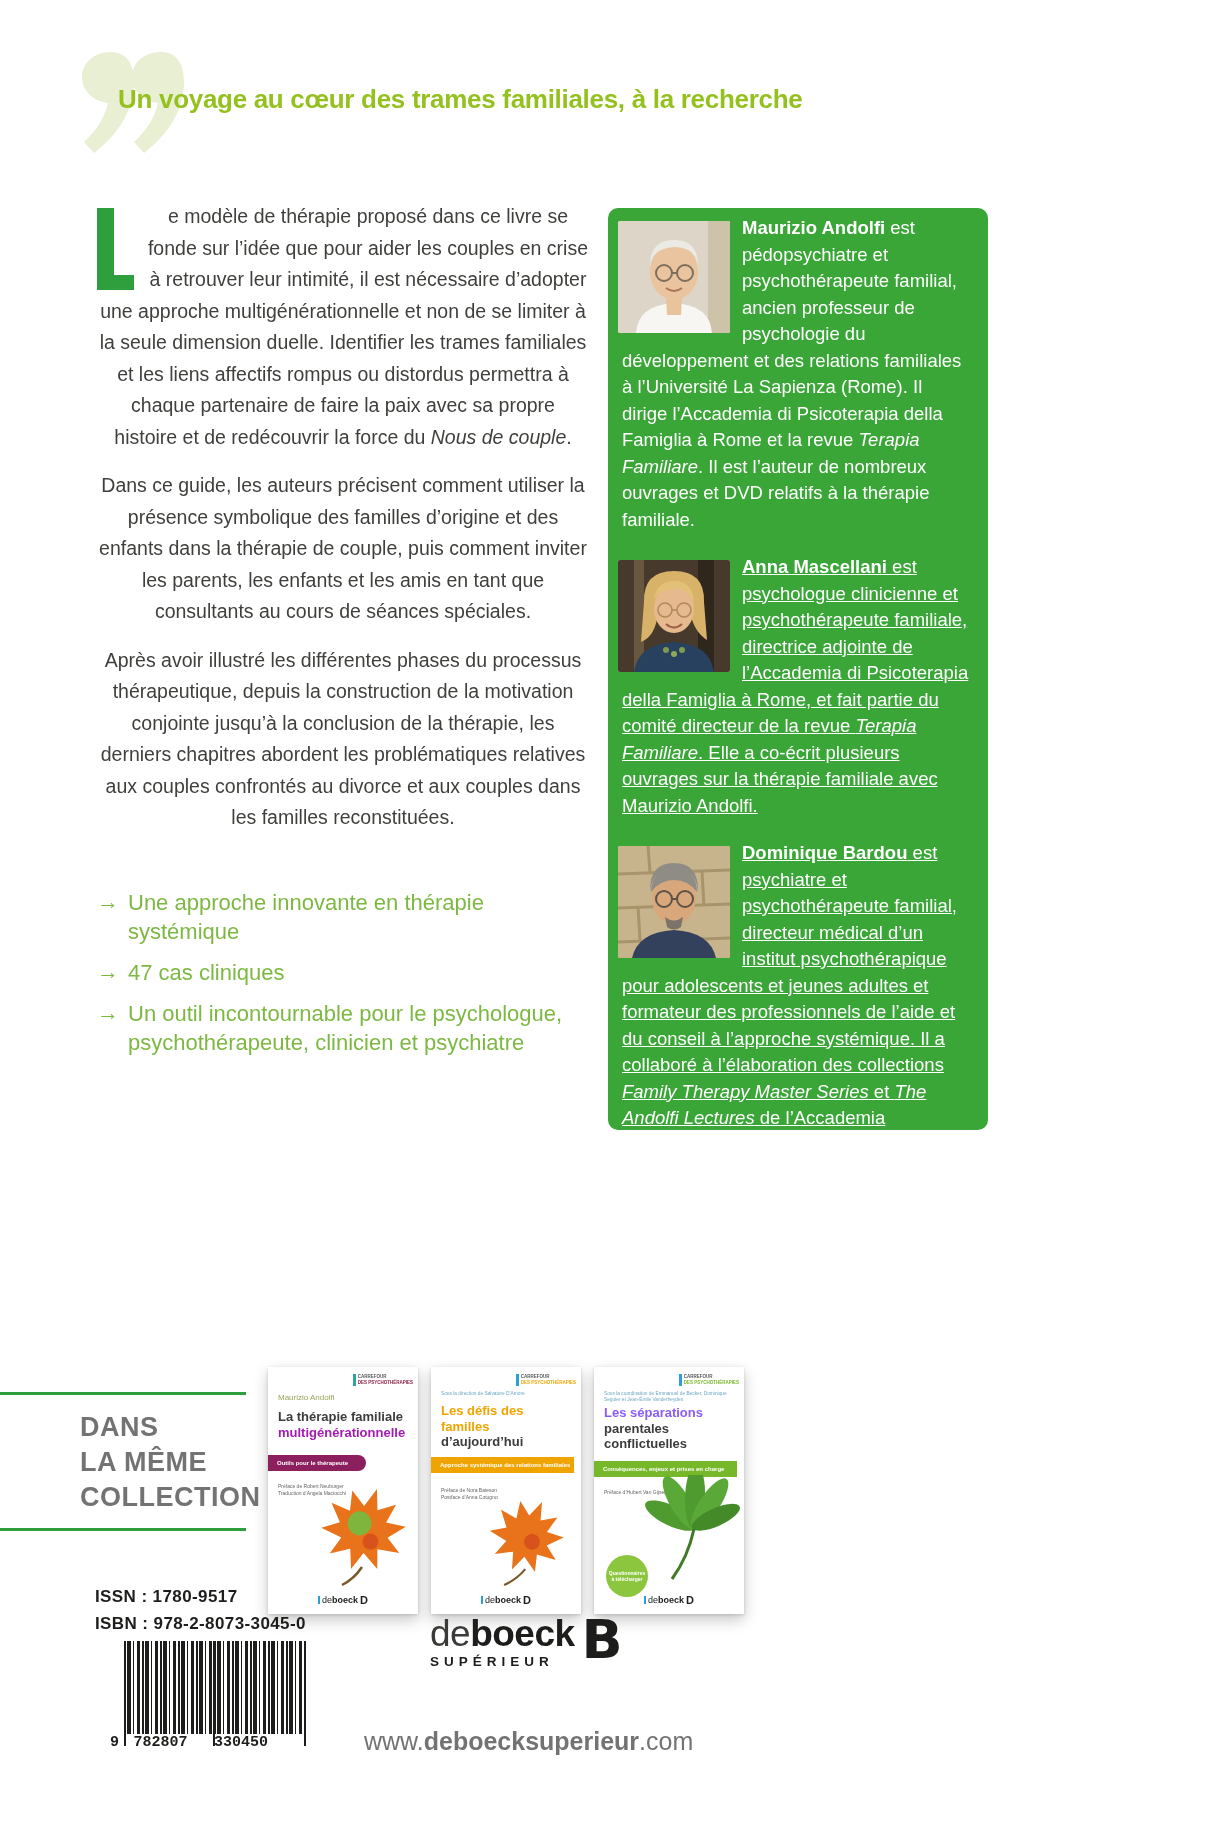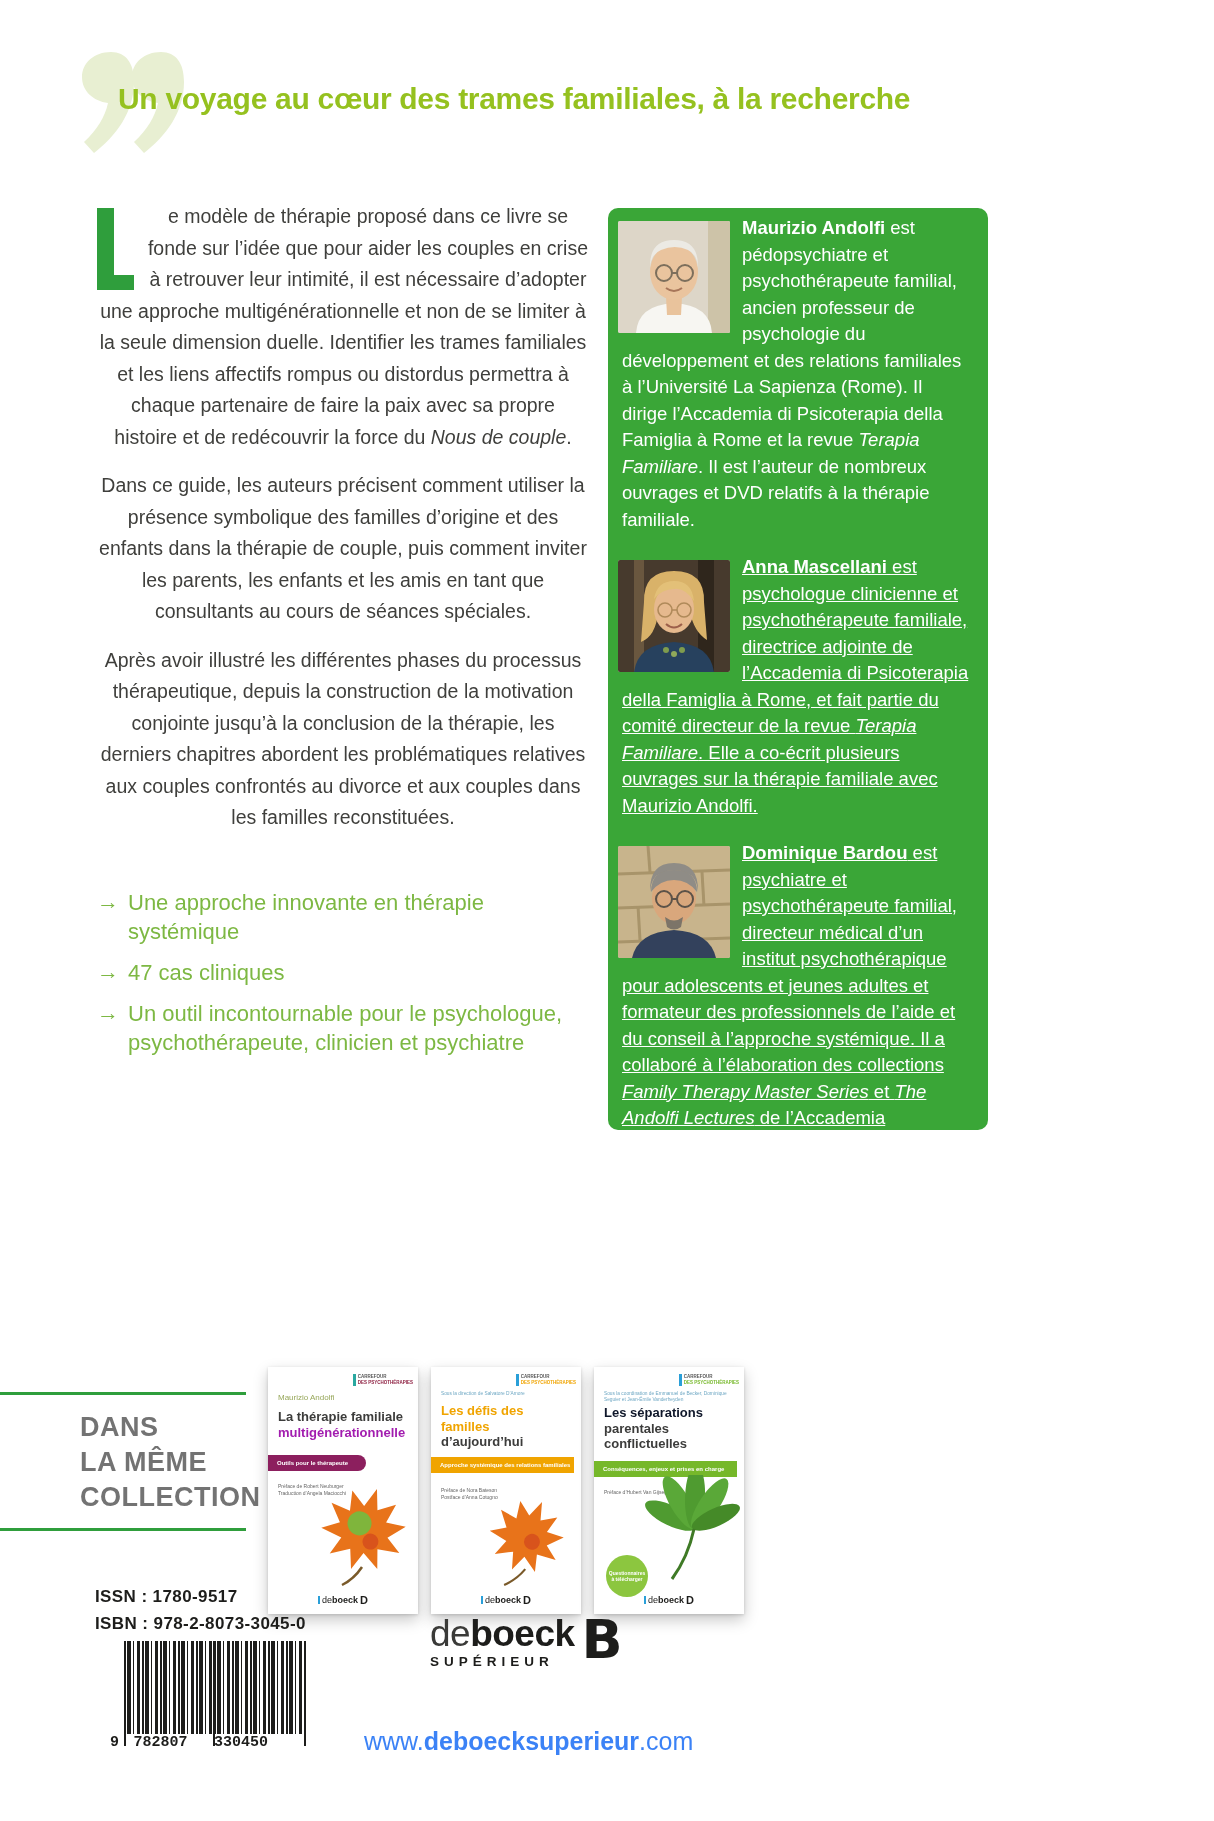--- a/index.html
+++ b/index.html
@@ -7,21 +7,21 @@
   .page {
     position:relative; width:1214px; height:1821px; background:#ffffff;
     font-family:"Liberation Sans", sans-serif; overflow:hidden; color:#3f3f3c;
   }
   .sr { position:absolute; width:1px; height:1px; overflow:hidden; clip:rect(0 0 0 0); }
 
   
   .quote-mark { position:absolute; left:80px; top:50px; }
   .headline {
     position:absolute; left:118px; top:76px; width:920px; z-index:2;
-    font-weight:bold; font-size:30px; line-height:46px; letter-spacing:-0.3px;
+    font-weight:bold; font-size:26px; line-height:46px; letter-spacing:-0.3px;
     color:#95c11f;
   }
 
   
   .left-col { position:absolute; left:97px; top:201px; width:492px; font-size:19.5px; line-height:31.5px; }
   .para { margin-bottom:17px;text-align:center; }
   .dropcap {
     float:left; width:37px; height:82px; margin:7px 13px 4px 0;
     border-left:17px solid #2f9e3c; border-bottom:15px solid #2f9e3c;
   }
@@ -62,21 +62,21 @@
   .series { position:absolute; top:7px; right:5px; display:flex; }
   .series-bar { width:3px; height:12px; margin-right:2px; }
   .c1 .series-bar { background:#2aa8a0; } .c2 .series-bar, .c3 .series-bar { background:#2a9fd8; }
   .series-txt { font-size:4.5px; line-height:5.5px; font-weight:bold; color:#555555; }
   .c1 .series-txt .s2 { color:#8c1d3f; } .c2 .series-txt .s2 { color:#f0a400; } .c3 .series-txt .s2 { color:#76b82a; }
   .cov-author { position:absolute; left:10px; right:8px; }
   .c1 .cov-author { top:26px; font-size:8px; color:#97a75a; }
   .c2 .cov-author, .c3 .cov-author { top:24px; font-size:4.8px; line-height:6px; color:#6fa8c4; }
   .cov-title { position:absolute; left:10px; right:6px; font-weight:bold; font-size:13px; line-height:15.5px; color:#3c3c3b; }
   .c1 .cov-title { top:42px; } .c2 .cov-title { top:36px; } .c3 .cov-title { top:38px; }
-  .c1 .title-accent { color:#a21caf; } .c2 .title-accent { color:#f0a400; } .c3 .title-accent { color:#0f172a; }
+  .c1 .title-accent { color:#a21caf; } .c2 .title-accent { color:#f0a400; } .c3 .title-accent { color:#8b5cf6; }
   .cov-banner {
     position:absolute; left:0; height:16px; color:#ffffff; font-weight:bold;
     font-size:6px; line-height:16px; padding-left:9px; white-space:nowrap; overflow:hidden;
   }
   .c1 .cov-banner { top:88px; width:98px; background:#8c1f5e; border-radius:0 8px 8px 0; }
   .c2 .cov-banner { top:90px; width:143px; background:#f0a400; }
   .c3 .cov-banner { top:94px; width:143px; background:#76b82a; }
   .cov-notes { position:absolute; left:10px; font-size:5px; line-height:7px; color:#666666; }
   .c1 .cov-notes { top:116px; } .c2 .cov-notes { top:120px; } .c3 .cov-notes { top:122px; }
   .leaf { position:absolute; }
@@ -109,21 +109,21 @@
     position:absolute; left:0; top:93px; width:200px; display:flex;
     font-family:"Liberation Mono", monospace; font-weight:bold; font-size:15px; color:#1d1d1b;
     background:transparent;
   }
   .bar-digits .d1 { width:16px; } .bar-digits .d2 { width:69px; text-align:center; } .bar-digits .d3 { width:92px; text-align:center; }
   .pub-logo { position:absolute; left:430px; top:1617px; display:flex; align-items:flex-start; color:#1d1d1b; }
   .pub-name { font-size:37px; line-height:34px; letter-spacing:-0.5px; }
   .pub-name .de { font-weight:normal; color:#3a3a38; } .pub-name .boeck { font-weight:bold; }
   .pub-sub { font-size:13.5px; font-weight:bold; letter-spacing:5px; margin-top:3px; }
   .pub-b { font-family:"DejaVu Sans", sans-serif; font-size:54px; line-height:46px; font-weight:bold; margin-left:7px; }
-  .website { position:absolute; left:364px; top:1727px; font-size:25px; color:#3b82f6; }
+  .website { position:absolute; left:364px; top:1727px; font-size:25px; color:#737373; }
   .website b { font-weight:bold; }
 </style>
 </head>
 <body>
 
 <div class="page">
 
   <svg class="quote-mark" width="106" height="110" viewBox="0 0 106 110">
     <path d="M31 2 C14 2 2 13 2 27 C2 41 13 51 28 53 C25 67 17 80 4 92 L14 103 C36 86 54 62 54 32 C54 13 46 2 31 2 Z" fill="#e8efd2"></path>
     <path d="M81 2 C64 2 52 13 52 27 C52 41 63 51 78 53 C75 67 67 80 54 92 L64 103 C86 86 104 62 104 32 C104 13 96 2 81 2 Z" fill="#e8efd2"></path>

